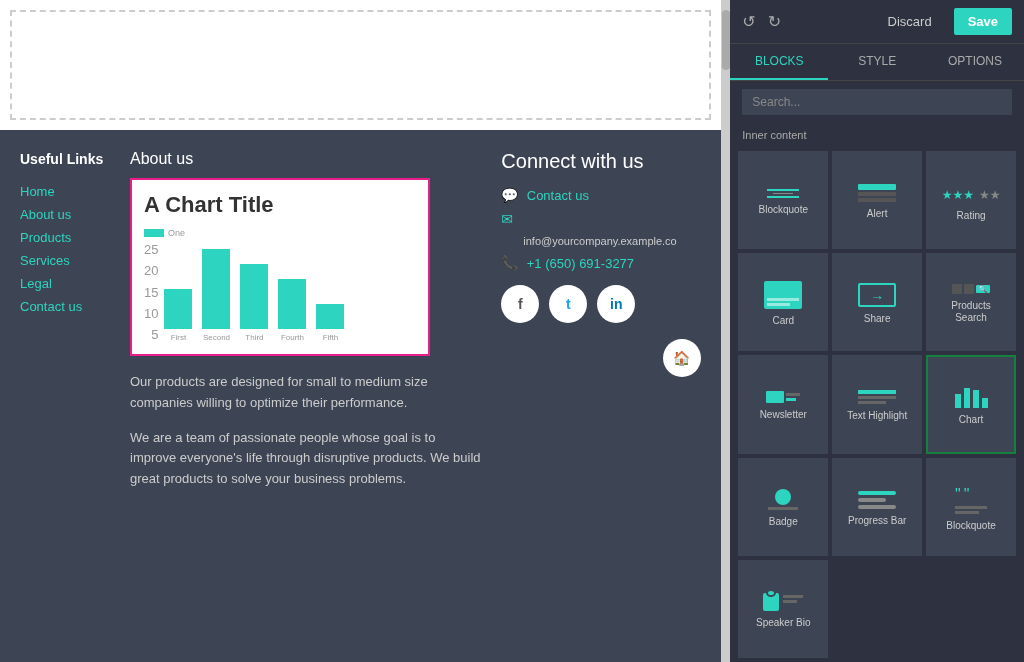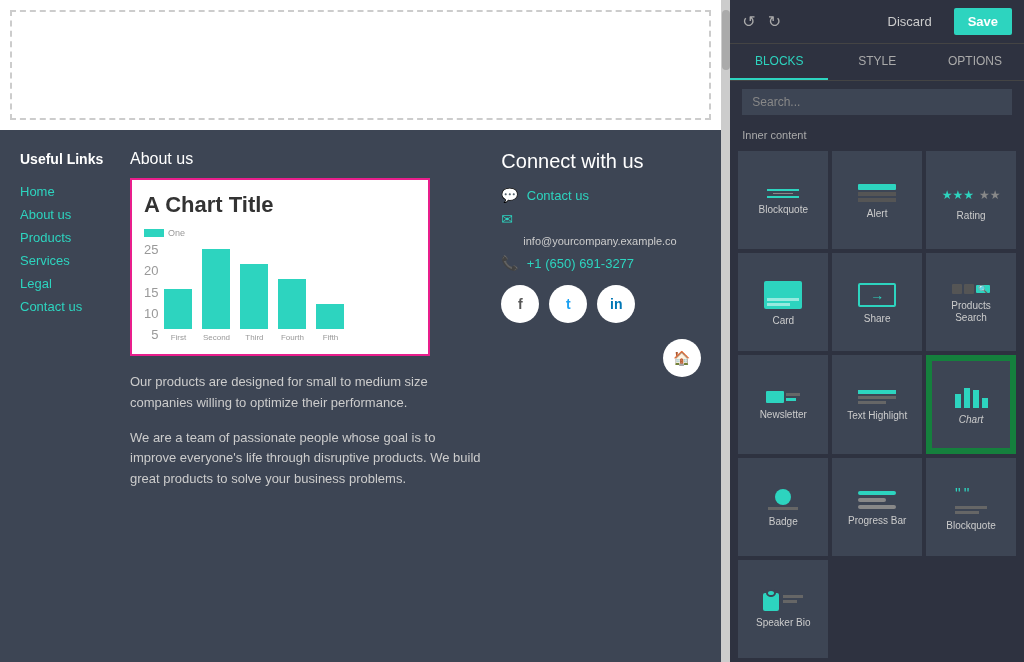--- a/index.html
+++ b/index.html
@@ -317,22 +317,21 @@
       flex-direction: column;
       align-items: center;
       justify-content: center;
       padding: 12px 6px 8px;
       cursor: pointer;
       min-height: 80px;
       position: relative;
     }
 
     .block-item.selected {
-      border: 6px solid #15803d;
-      font-style: italic;
+      border: 2px solid #15803d;
     }
 
     .block-item:not(.selected) {
       border: 2px solid transparent;
     }
 
     .block-icon {
       color: #2dd4bf;
       font-size: 18px;
       margin-bottom: 6px;

